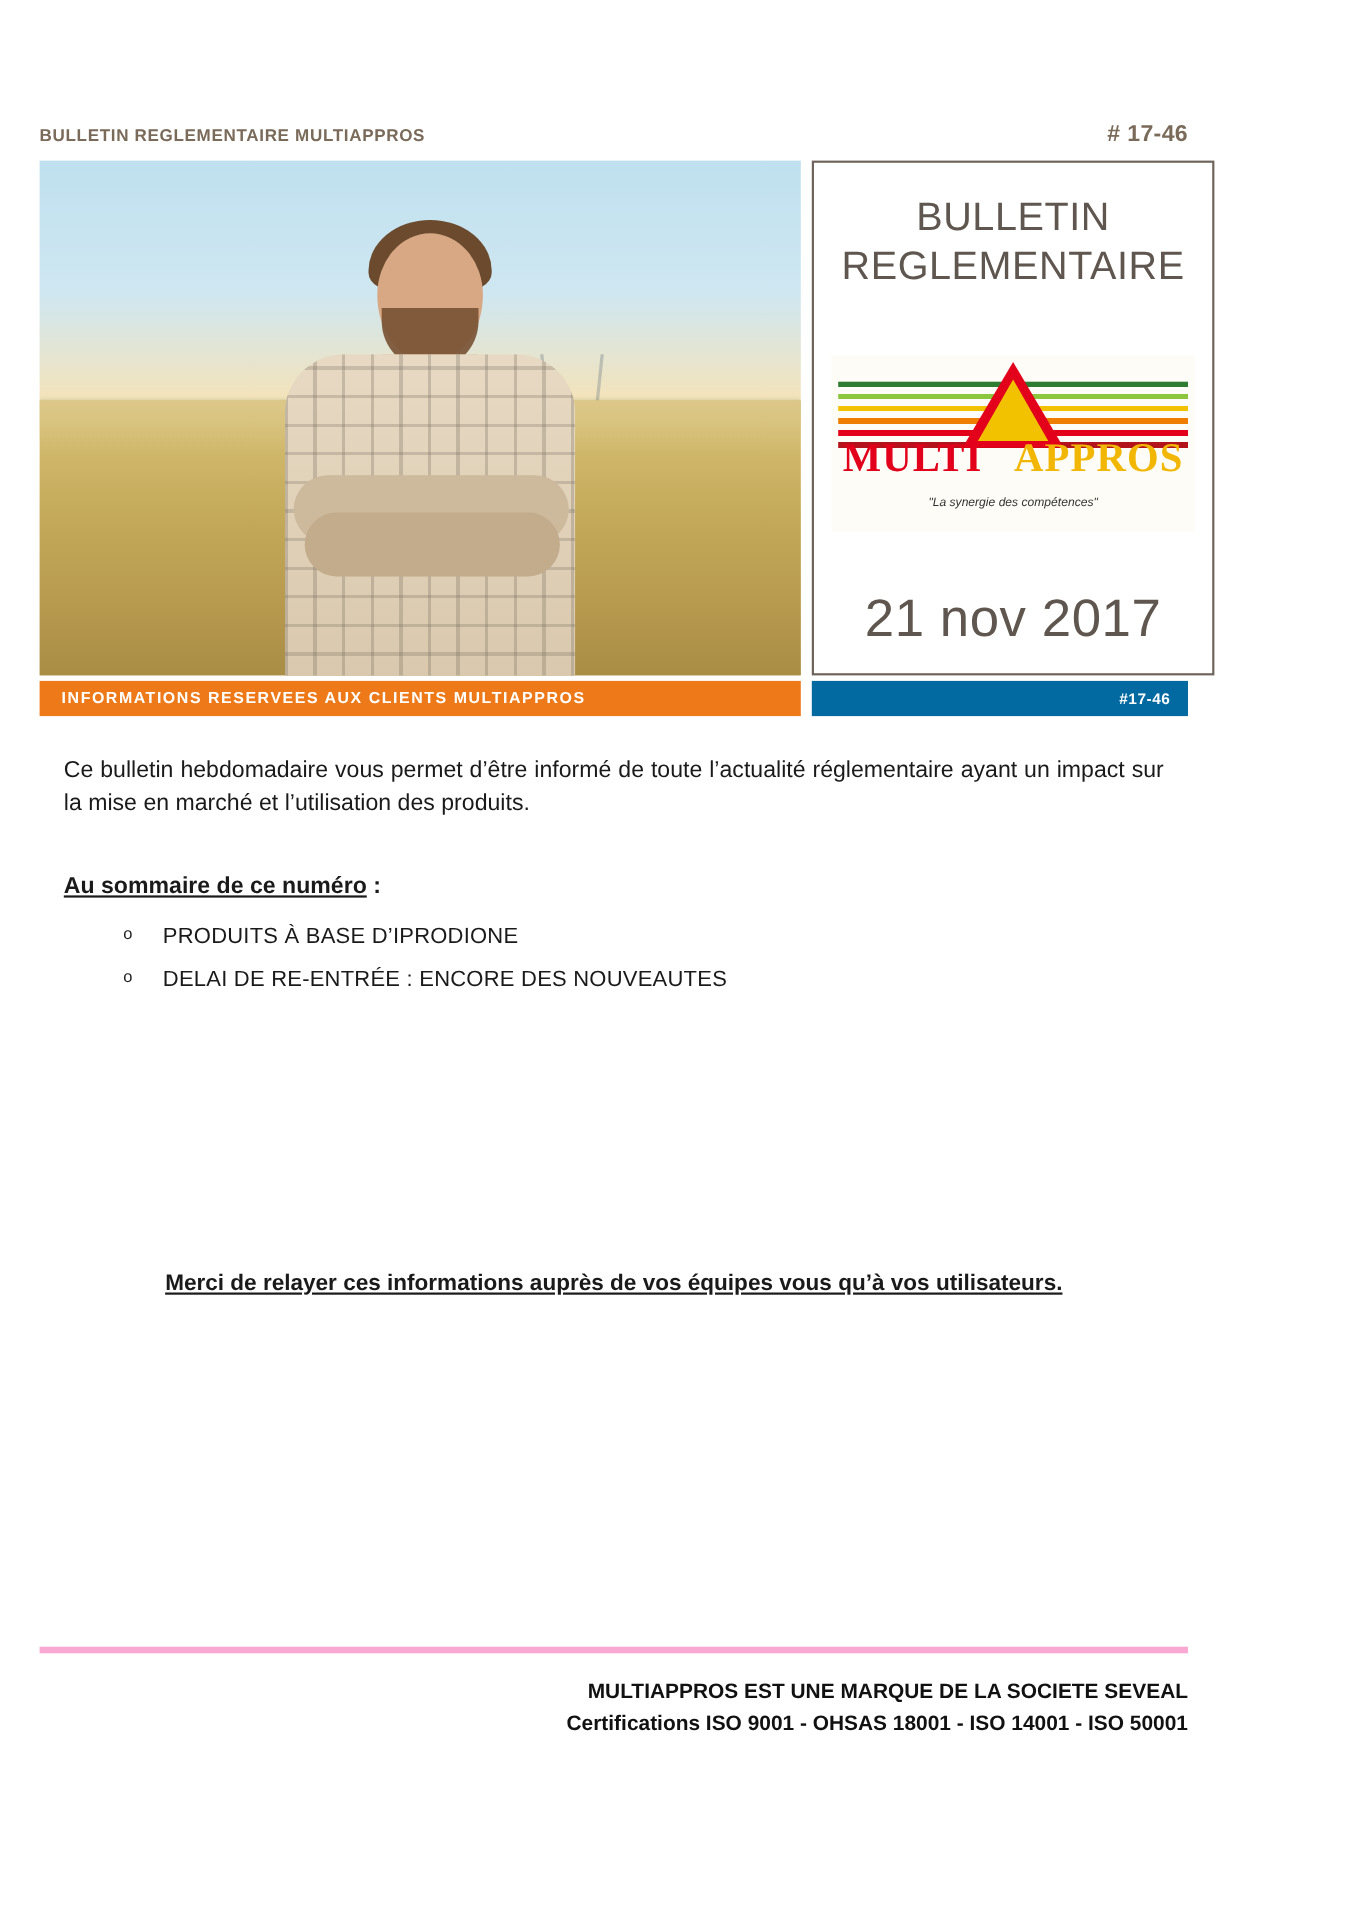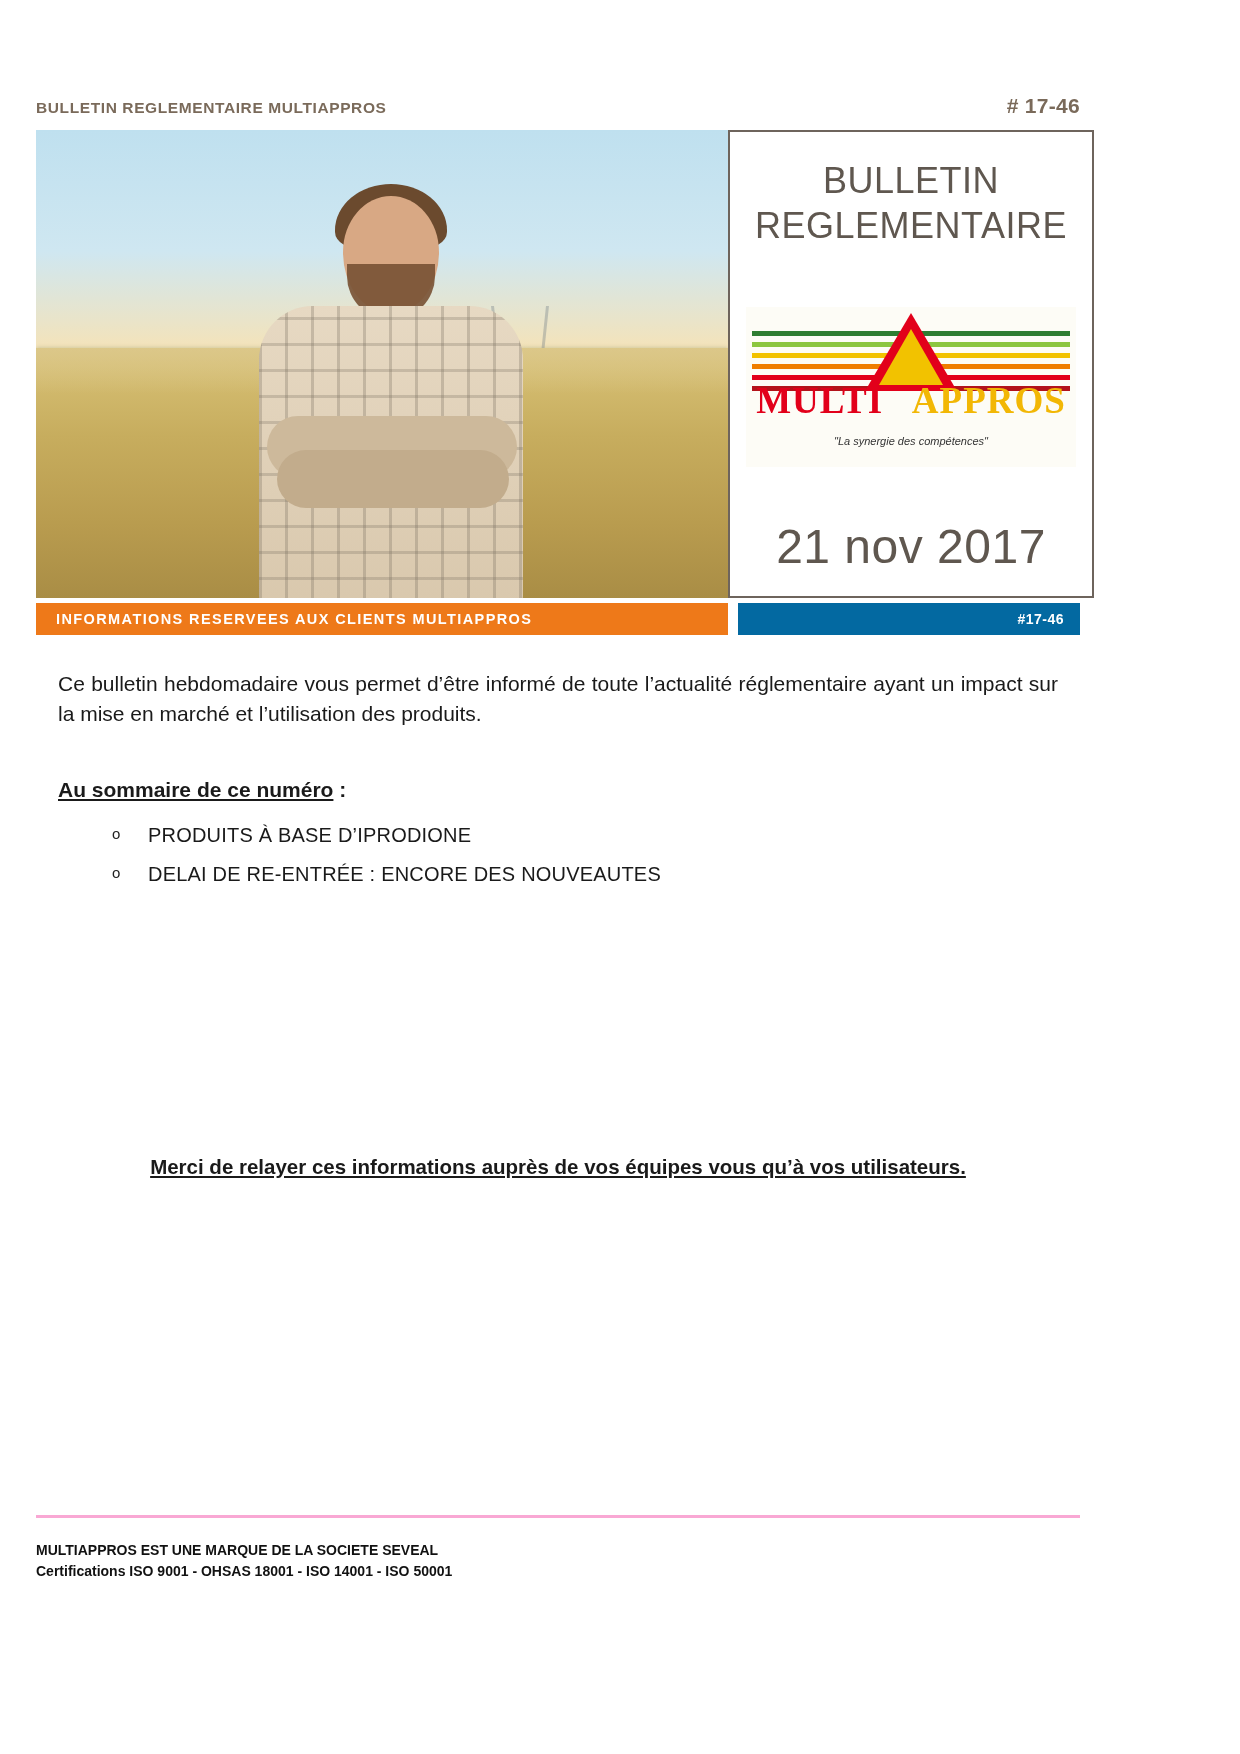--- a/index.html
+++ b/index.html
@@ -13,21 +13,21 @@
     font-family: "Liberation Sans", sans-serif;
     color: #1a1a1a;
     position: relative;
     overflow: hidden;
   }
   .page {
     position: relative;
     width: 1116px;
     height: 1754px;
     box-sizing: border-box;
-    padding: 0 36px;
+    padding: 16px 36px;
   }
 
   
   .doc-header {
     display: flex;
     justify-content: space-between;
     align-items: baseline;
     padding: 94px 0 12px 0;
     font-size: 15.5px;
     letter-spacing: 0.6px;
@@ -36,20 +36,21 @@
   }
   .doc-header .right {
     font-size: 21px;
     letter-spacing: 0.3px;
     margin-left: 36px;
   }
 
   
   .hero-row {
     display: flex;
+    gap: 10px;
     align-items: stretch;
   }
   .photo {
     width: 692px;
     height: 468px;
     position: relative;
     overflow: hidden;
     background: linear-gradient(#bfe0ef 0%, #cfe7f1 26%, #f3e3bb 46%, #efd89d 54%, #d8c07a 70%, #c3a85f 100%);
     flex: 0 0 auto;
   }
@@ -326,24 +327,24 @@
     font-weight: bold;
   }
   .merci u { text-decoration: underline; }
 
   
   .footer {
     position: absolute;
     left: 36px;
     right: 36px;
     bottom: 172px;
-    border-top: 3px solid #f9a8d4;
+    border-top: 6px solid #f9a8d4;
     padding-top: 22px;
-    text-align: left;
-    font-size: 14px;
+    text-align: right;
+    font-size: 19px;
     font-weight: bold;
     line-height: 1.5;
     color: #111;
   }
 </style>
 </head>
 <body>
 
 <div class="page">
 

